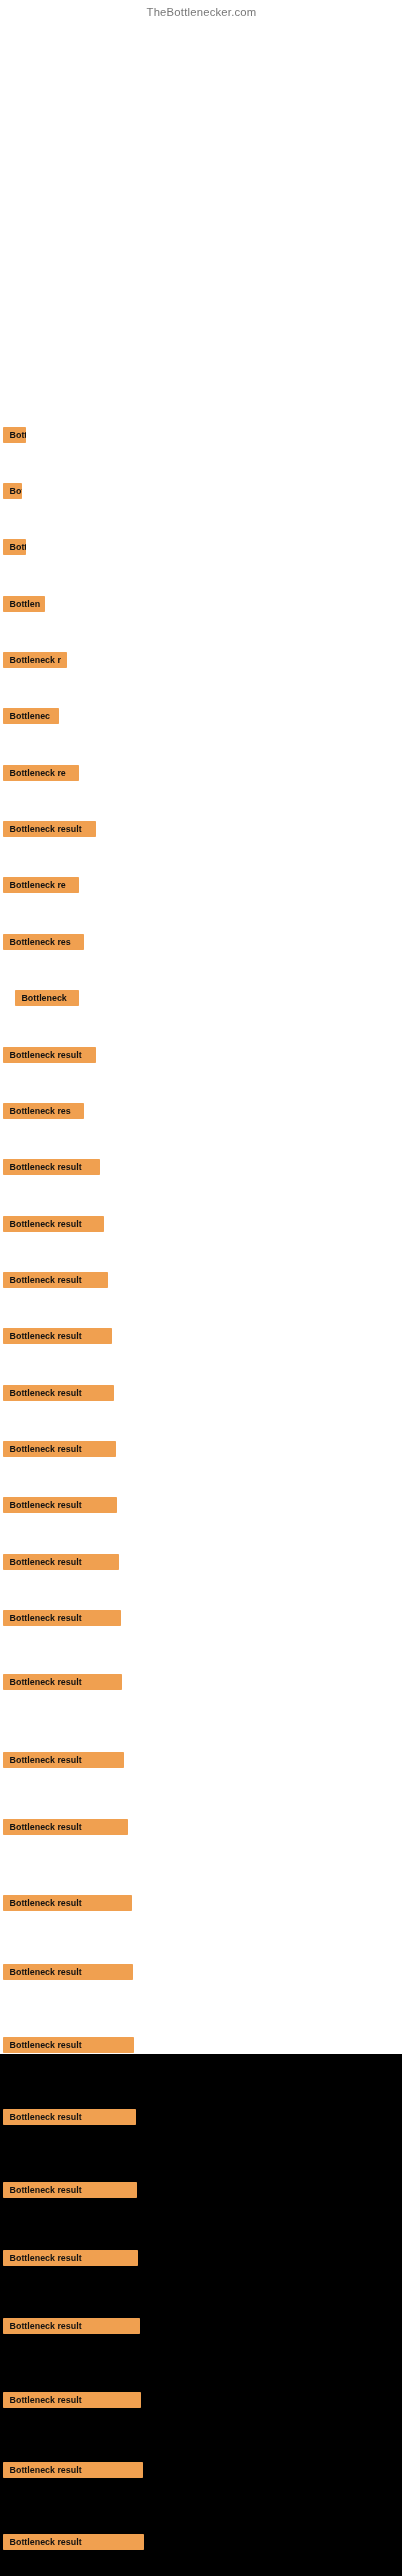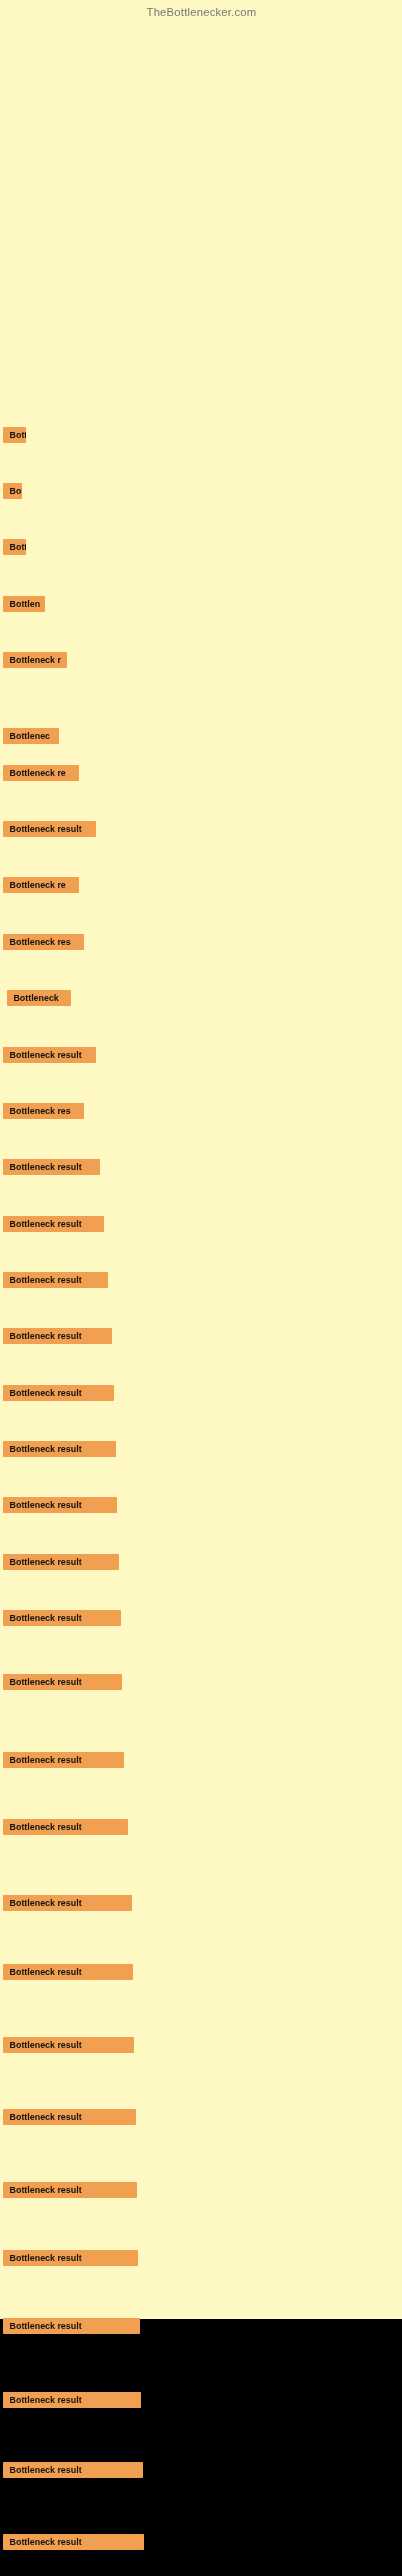--- a/index.html
+++ b/index.html
@@ -8,21 +8,21 @@
       width: 403px;
       min-height: 2576px;
       font-family: Arial, sans-serif;
       position: relative;
       overflow-x: hidden;
     }
   </style>
 </head>
 <body>
 
-<div style="position:relative; width:403px; height:2319px; background:#fef9c3;">
+<div style="position:relative; width:403px; height:2054px; background:#ffffff;">
 
   <div style="position:absolute; top:6.4px; left:0; right:0; text-align:center; color:#777; font-size:11.3px; font-family:Arial,sans-serif; letter-spacing:0.2px;">
     <span>TheBottlenecker.com</span>
   </div>
 
   <div id="rows-container">
       <div style="position: absolute; top: 427px; left: 3.2px; display: flex; align-items: center;">
         <div style="background: rgb(240, 160, 80); color: rgb(17, 17, 17); font-size: 8.9px; font-weight: 700; font-family: Arial, sans-serif; padding: 3.2px 6.4px; width: 22.5px; white-space: nowrap; overflow: hidden; border-radius: 0.8px;">Bottleneck result</div>
       </div>
       <div style="position: absolute; top: 483px; left: 3.2px; display: flex; align-items: center;">
@@ -30,36 +30,36 @@
       </div>
       <div style="position: absolute; top: 539px; left: 3.2px; display: flex; align-items: center;">
         <div style="background: rgb(240, 160, 80); color: rgb(17, 17, 17); font-size: 8.9px; font-weight: 700; font-family: Arial, sans-serif; padding: 3.2px 6.4px; width: 22.5px; white-space: nowrap; overflow: hidden; border-radius: 0.8px;">Bottleneck result</div>
       </div>
       <div style="position: absolute; top: 596px; left: 3.2px; display: flex; align-items: center;">
         <div style="background: rgb(240, 160, 80); color: rgb(17, 17, 17); font-size: 8.9px; font-weight: 700; font-family: Arial, sans-serif; padding: 3.2px 6.4px; width: 42px; white-space: nowrap; overflow: hidden; border-radius: 0.8px;">Bottlen</div>
       </div>
       <div style="position: absolute; top: 652px; left: 3.2px; display: flex; align-items: flex-end;">
         <div style="background: rgb(240, 160, 80); color: rgb(17, 17, 17); font-size: 8.9px; font-weight: 700; font-family: Arial, sans-serif; padding: 3.2px 6.4px; width: 64px; white-space: nowrap; overflow: hidden; border-radius: 0.8px;">Bottleneck r</div>
       </div>
-      <div style="position: absolute; top: 708px; left: 3.2px; display: flex; align-items: center; margin-top: 20px;">
+      <div style="position: absolute; top: 708px; left: 3.2px; display: flex; align-items: center;">
         <div style="background: rgb(240, 160, 80); color: rgb(17, 17, 17); font-size: 8.9px; font-weight: 700; font-family: Arial, sans-serif; padding: 3.2px 6.4px; width: 56px; white-space: nowrap; overflow: hidden; border-radius: 0.8px;">Bottlenec</div>
       </div>
       <div style="position: absolute; top: 765px; left: 3.2px; display: flex; align-items: center;">
         <div style="background: rgb(240, 160, 80); color: rgb(17, 17, 17); font-size: 8.9px; font-weight: 700; font-family: Arial, sans-serif; padding: 3.2px 6.4px; width: 76px; white-space: nowrap; overflow: hidden; border-radius: 0.8px;">Bottleneck re</div>
       </div>
       <div style="position: absolute; top: 821px; left: 3.2px; display: flex; align-items: center;">
         <div style="background: rgb(240, 160, 80); color: rgb(17, 17, 17); font-size: 8.9px; font-weight: 700; font-family: Arial, sans-serif; padding: 3.2px 6.4px; width: 93px; white-space: nowrap; overflow: hidden; border-radius: 0.8px;">Bottleneck result</div>
       </div>
       <div style="position: absolute; top: 877px; left: 3.2px; display: flex; align-items: center;">
         <div style="background: rgb(240, 160, 80); color: rgb(17, 17, 17); font-size: 8.9px; font-weight: 700; font-family: Arial, sans-serif; padding: 3.2px 6.4px; width: 76px; white-space: nowrap; overflow: hidden; border-radius: 0.8px;">Bottleneck re</div>
       </div>
       <div style="position: absolute; top: 934px; left: 3.2px; display: flex; align-items: center;">
         <div style="background: rgb(240, 160, 80); color: rgb(17, 17, 17); font-size: 8.9px; font-weight: 700; font-family: Arial, sans-serif; padding: 3.2px 6.4px; width: 81px; white-space: nowrap; overflow: hidden; border-radius: 0.8px;">Bottleneck res</div>
       </div>
-      <div style="position: absolute; top: 990px; left: 7px; display: flex; align-items: center;">
+      <div style="position: absolute; top: 990px; left: 15px; display: flex; align-items: center;">
         <div style="background: rgb(240, 160, 80); color: rgb(17, 17, 17); font-size: 8.9px; font-weight: 700; font-family: Arial, sans-serif; padding: 3.2px 6.4px; width: 64px; white-space: nowrap; overflow: hidden; border-radius: 0.8px;">Bottleneck</div>
       </div>
       <div style="position: absolute; top: 1047px; left: 3.2px; display: flex; align-items: center;">
         <div style="background: rgb(240, 160, 80); color: rgb(17, 17, 17); font-size: 8.9px; font-weight: 700; font-family: Arial, sans-serif; padding: 3.2px 6.4px; width: 93px; white-space: nowrap; overflow: hidden; border-radius: 0.8px;">Bottleneck result</div>
       </div>
       <div style="position: absolute; top: 1103px; left: 3.2px; display: flex; align-items: center;">
         <div style="background: rgb(240, 160, 80); color: rgb(17, 17, 17); font-size: 8.9px; font-weight: 700; font-family: Arial, sans-serif; padding: 3.2px 6.4px; width: 81px; white-space: nowrap; overflow: hidden; border-radius: 0.8px;">Bottleneck res</div>
       </div>
       <div style="position: absolute; top: 1159px; left: 3.2px; display: flex; align-items: center;">
         <div style="background: rgb(240, 160, 80); color: rgb(17, 17, 17); font-size: 8.9px; font-weight: 700; font-family: Arial, sans-serif; padding: 3.2px 6.4px; width: 97px; white-space: nowrap; overflow: hidden; border-radius: 0.8px;">Bottleneck result</div>

